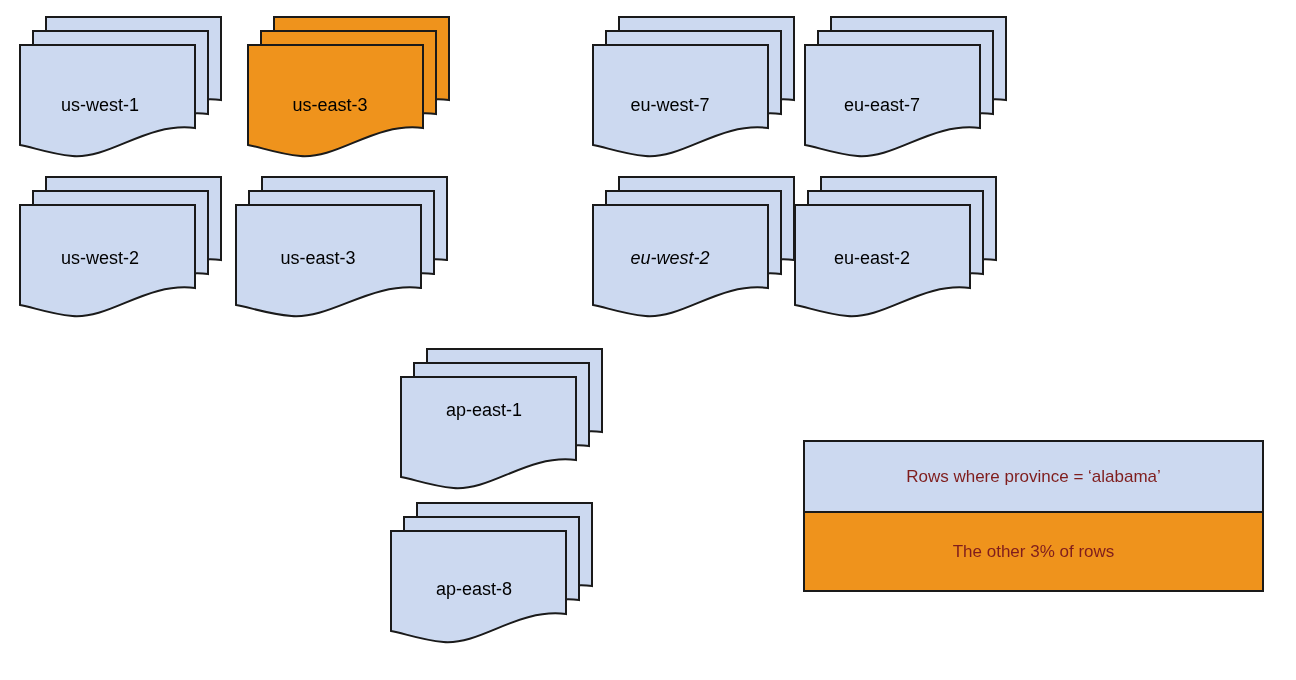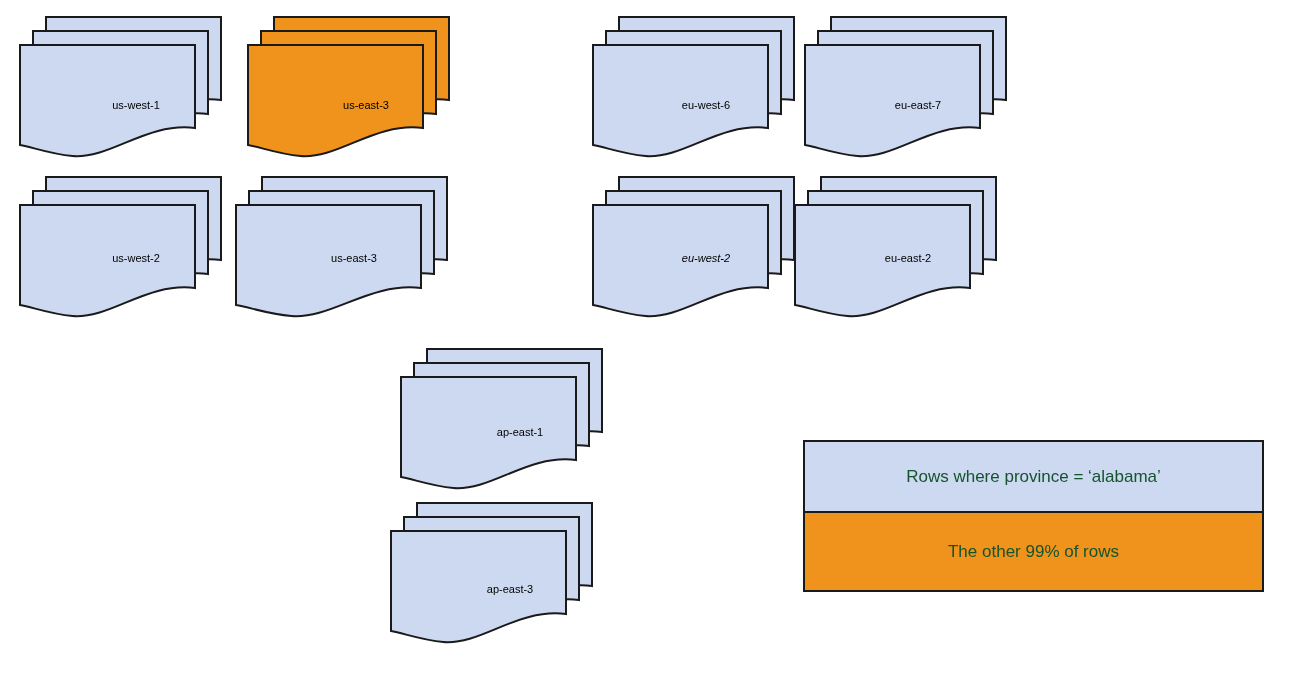--- a/index.html
+++ b/index.html
@@ -21,39 +21,38 @@
   }
   .doc-stack {
     position: absolute;
   }
   .doc-stack svg {
     display: block;
     overflow: visible;
   }
   .stack-label {
     position: absolute;
-    font-size: 11px;
+    font-size: 18px;
     color: #000000;
     white-space: nowrap;
     line-height: 1;
     pointer-events: none;
-    margin-left: 36px;
   }
   .legend {
     position: absolute;
     box-sizing: border-box;
     border: 2px solid #1a1a1a;
   }
   .legend-row {
     box-sizing: border-box;
     display: flex;
     align-items: center;
     justify-content: center;
     font-size: 17px;
-    color: #14532d;
+    color: #7f1d1d;
   }
   .legend-row.top {
     border-bottom: 2px solid #1a1a1a;
   }
 </style>
 </head>
 <body>
 
 <div id="canvas">
   <div id="stacks-layer">
@@ -73,21 +72,21 @@
         </svg>
       </div>
       <div class="stack-label" style="left: 330px; top: 105px; transform: translate(-50%, -50%);">us-east-3</div>
       <div class="doc-stack" style="left: 593px; top: 17px; width: 207px; height: 157px;">
         <svg width="207" height="157" viewBox="0 0 207 157">
           <path d="M 0 0 L 175 0 L 175 83 C 126 77, 91 114, 52.5 111 C 29.750000000000004 109, 12.250000000000002 102, 0 100 Z" transform="translate(26,0)" fill="#ccd9f0" stroke="#1a1a1a" stroke-width="2" stroke-linejoin="miter"></path>
           <path d="M 0 0 L 175 0 L 175 83 C 126 77, 91 114, 52.5 111 C 29.750000000000004 109, 12.250000000000002 102, 0 100 Z" transform="translate(13,14)" fill="#ccd9f0" stroke="#1a1a1a" stroke-width="2" stroke-linejoin="miter"></path>
           <path d="M 0 0 L 175 0 L 175 83 C 126 77, 91 114, 52.5 111 C 29.750000000000004 109, 12.250000000000002 102, 0 100 Z" transform="translate(0,28)" fill="#ccd9f0" stroke="#1a1a1a" stroke-width="2" stroke-linejoin="miter"></path>
         </svg>
       </div>
-      <div class="stack-label" style="left: 670px; top: 105px; transform: translate(-50%, -50%);">eu-west-6</div>
+      <div class="stack-label" style="left: 670px; top: 105px; transform: translate(-50%, -50%);">eu-west-7</div>
       <div class="doc-stack" style="left: 805px; top: 17px; width: 207px; height: 157px;">
         <svg width="207" height="157" viewBox="0 0 207 157">
           <path d="M 0 0 L 175 0 L 175 83 C 126 77, 91 114, 52.5 111 C 29.750000000000004 109, 12.250000000000002 102, 0 100 Z" transform="translate(26,0)" fill="#ccd9f0" stroke="#1a1a1a" stroke-width="2" stroke-linejoin="miter"></path>
           <path d="M 0 0 L 175 0 L 175 83 C 126 77, 91 114, 52.5 111 C 29.750000000000004 109, 12.250000000000002 102, 0 100 Z" transform="translate(13,14)" fill="#ccd9f0" stroke="#1a1a1a" stroke-width="2" stroke-linejoin="miter"></path>
           <path d="M 0 0 L 175 0 L 175 83 C 126 77, 91 114, 52.5 111 C 29.750000000000004 109, 12.250000000000002 102, 0 100 Z" transform="translate(0,28)" fill="#ccd9f0" stroke="#1a1a1a" stroke-width="2" stroke-linejoin="miter"></path>
         </svg>
       </div>
       <div class="stack-label" style="left: 882px; top: 105px; transform: translate(-50%, -50%);">eu-east-7</div>
       <div class="doc-stack" style="left: 20px; top: 177px; width: 207px; height: 157px;">
         <svg width="207" height="157" viewBox="0 0 207 157">
@@ -121,33 +120,33 @@
         </svg>
       </div>
       <div class="stack-label" style="left: 872px; top: 258px; transform: translate(-50%, -50%); text-align: right;">eu-east-2</div>
       <div class="doc-stack" style="left: 401px; top: 349px; width: 207px; height: 157px;">
         <svg width="207" height="157" viewBox="0 0 207 157">
           <path d="M 0 0 L 175 0 L 175 83 C 126 77, 91 114, 52.5 111 C 29.750000000000004 109, 12.250000000000002 102, 0 100 Z" transform="translate(26,0)" fill="#ccd9f0" stroke="#1a1a1a" stroke-width="2" stroke-linejoin="miter"></path>
           <path d="M 0 0 L 175 0 L 175 83 C 126 77, 91 114, 52.5 111 C 29.750000000000004 109, 12.250000000000002 102, 0 100 Z" transform="translate(13,14)" fill="#ccd9f0" stroke="#1a1a1a" stroke-width="2" stroke-linejoin="miter"></path>
           <path d="M 0 0 L 175 0 L 175 83 C 126 77, 91 114, 52.5 111 C 29.750000000000004 109, 12.250000000000002 102, 0 100 Z" transform="translate(0,28)" fill="#ccd9f0" stroke="#1a1a1a" stroke-width="2" stroke-linejoin="miter"></path>
         </svg>
       </div>
-      <div class="stack-label" style="left: 484px; top: 432px; transform: translate(-50%, -50%);">ap-east-1</div>
+      <div class="stack-label" style="left: 484px; top: 410px; transform: translate(-50%, -50%);">ap-east-1</div>
       <div class="doc-stack" style="left: 391px; top: 503px; width: 207px; height: 157px;">
         <svg width="207" height="157" viewBox="0 0 207 157">
           <path d="M 0 0 L 175 0 L 175 83 C 126 77, 91 114, 52.5 111 C 29.750000000000004 109, 12.250000000000002 102, 0 100 Z" transform="translate(26,0)" fill="#ccd9f0" stroke="#1a1a1a" stroke-width="2" stroke-linejoin="miter"></path>
           <path d="M 0 0 L 175 0 L 175 83 C 126 77, 91 114, 52.5 111 C 29.750000000000004 109, 12.250000000000002 102, 0 100 Z" transform="translate(13,14)" fill="#ccd9f0" stroke="#1a1a1a" stroke-width="2" stroke-linejoin="miter"></path>
           <path d="M 0 0 L 175 0 L 175 83 C 126 77, 91 114, 52.5 111 C 29.750000000000004 109, 12.250000000000002 102, 0 100 Z" transform="translate(0,28)" fill="#ccd9f0" stroke="#1a1a1a" stroke-width="2" stroke-linejoin="miter"></path>
         </svg>
       </div>
-      <div class="stack-label" style="left: 474px; top: 589px; transform: translate(-50%, -50%);">ap-east-3</div>
+      <div class="stack-label" style="left: 474px; top: 589px; transform: translate(-50%, -50%);">ap-east-8</div>
     </div>
   <div id="legend-layer">
       <div class="legend" style="left: 803px; top: 440px; width: 461px; height: 152px;">
         <div class="legend-row top" style="height: 71px; background: rgb(204, 217, 240);">
           <span>Rows where province = ‘alabama’</span>
         </div>
         <div class="legend-row" style="height: 77px; background: rgb(239, 147, 28);">
-          <span>The other 99% of rows</span>
+          <span>The other 3% of rows</span>
         </div>
       </div>
     </div>
 </div>
 
 </body></html>

